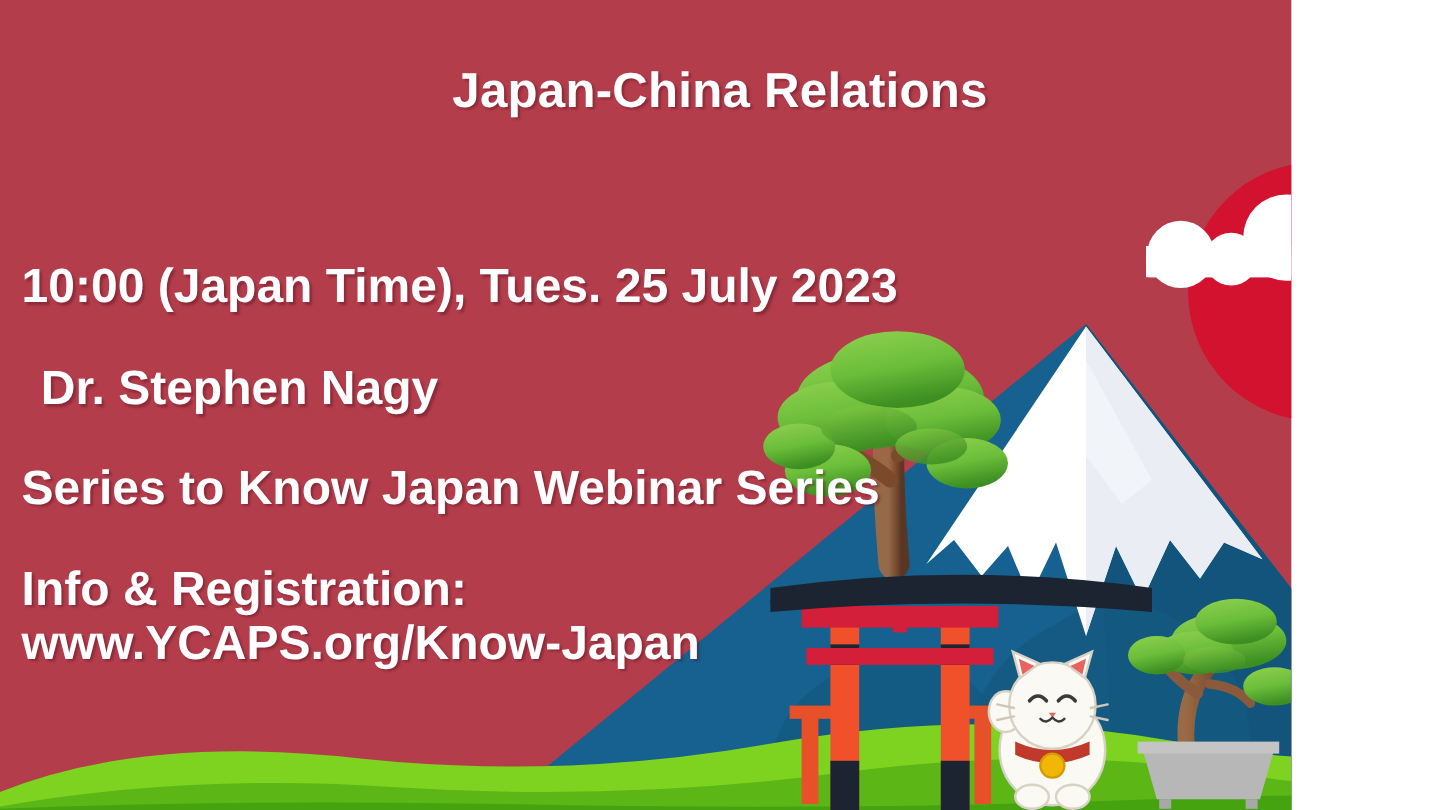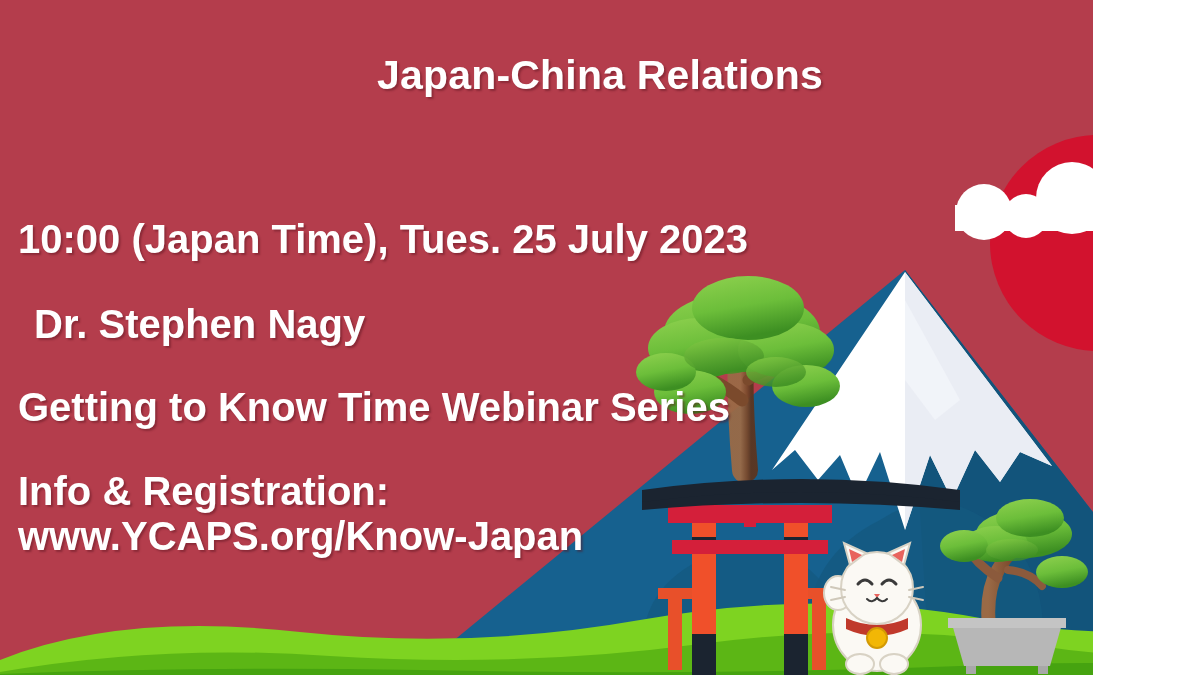--- a/index.html
+++ b/index.html
@@ -7,21 +7,20 @@
     padding: 0;
     background: #ffffff;
   }
   #poster {
     position: relative;
     width: 1076px;
     height: 675px;
     overflow: hidden;
     background: #b43d4c;
     font-family: "Liberation Sans", sans-serif;
-    padding-left: 17px;
   }
 
   
   .art {
     position: absolute;
     inset: 0;
     width: 1200px;
     height: 675px;
   }
 
@@ -293,18 +292,18 @@
       </g>
 
     </g>
   </svg>
 
   <div class="title">Japan-China Relations</div>
 
   <div class="info">
     <div class="info-line">10:00 (Japan Time), Tues. 25 July 2023</div>
     <div class="info-line gap-b">Dr. Stephen Nagy</div>
-    <div class="info-line gap-c">Getting to Know Time Webinar Series</div>
+    <div class="info-line gap-c">Series to Know Japan Webinar Series</div>
     <div class="info-line gap-c">Info &amp; Registration:</div>
     <div class="info-line gap-d">www.YCAPS.org/Know-Japan</div>
   </div>
 
 </div>
 
 </body></html>

